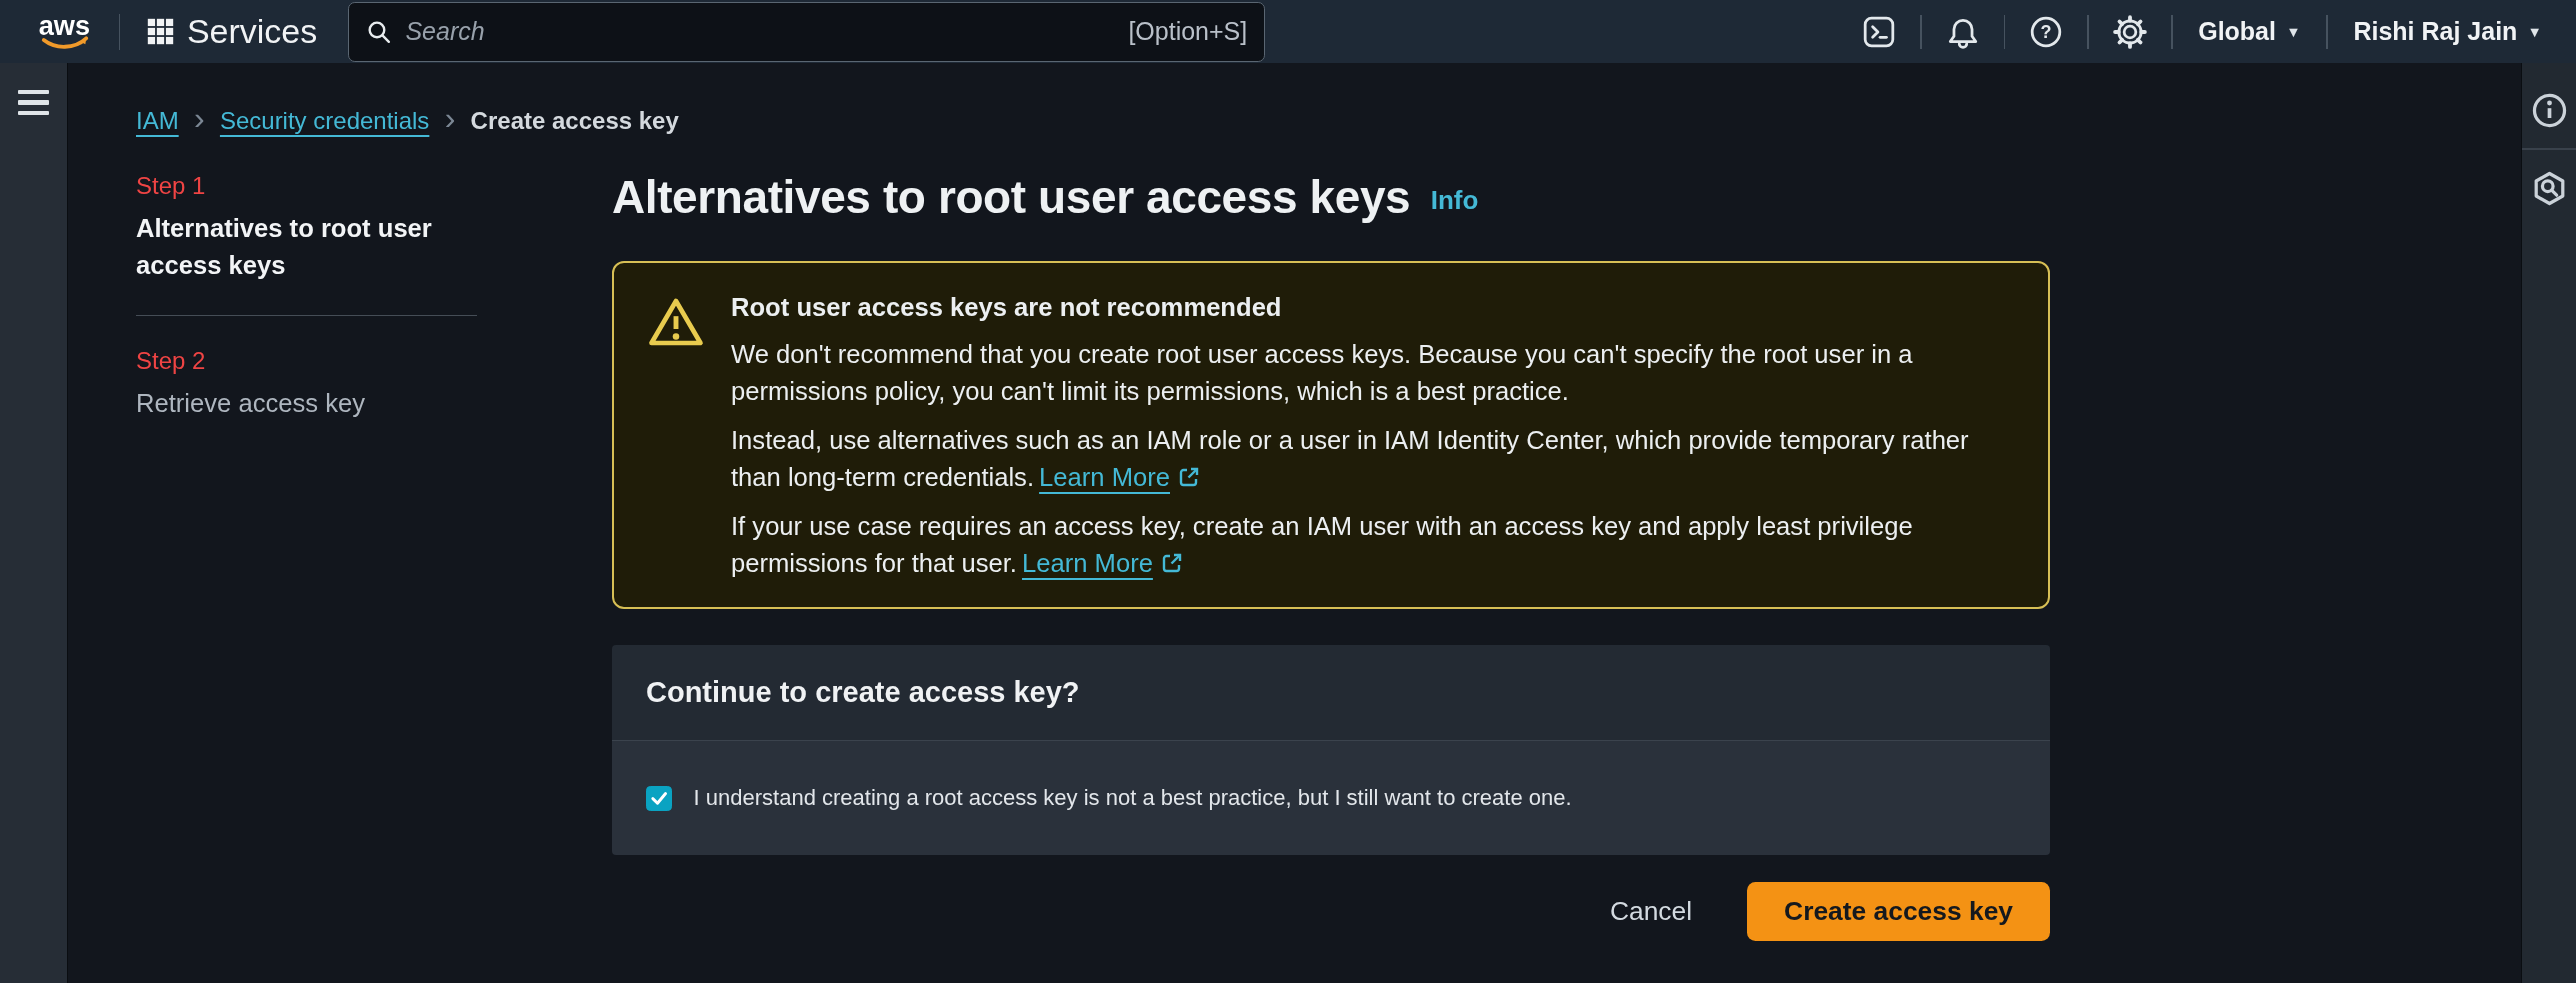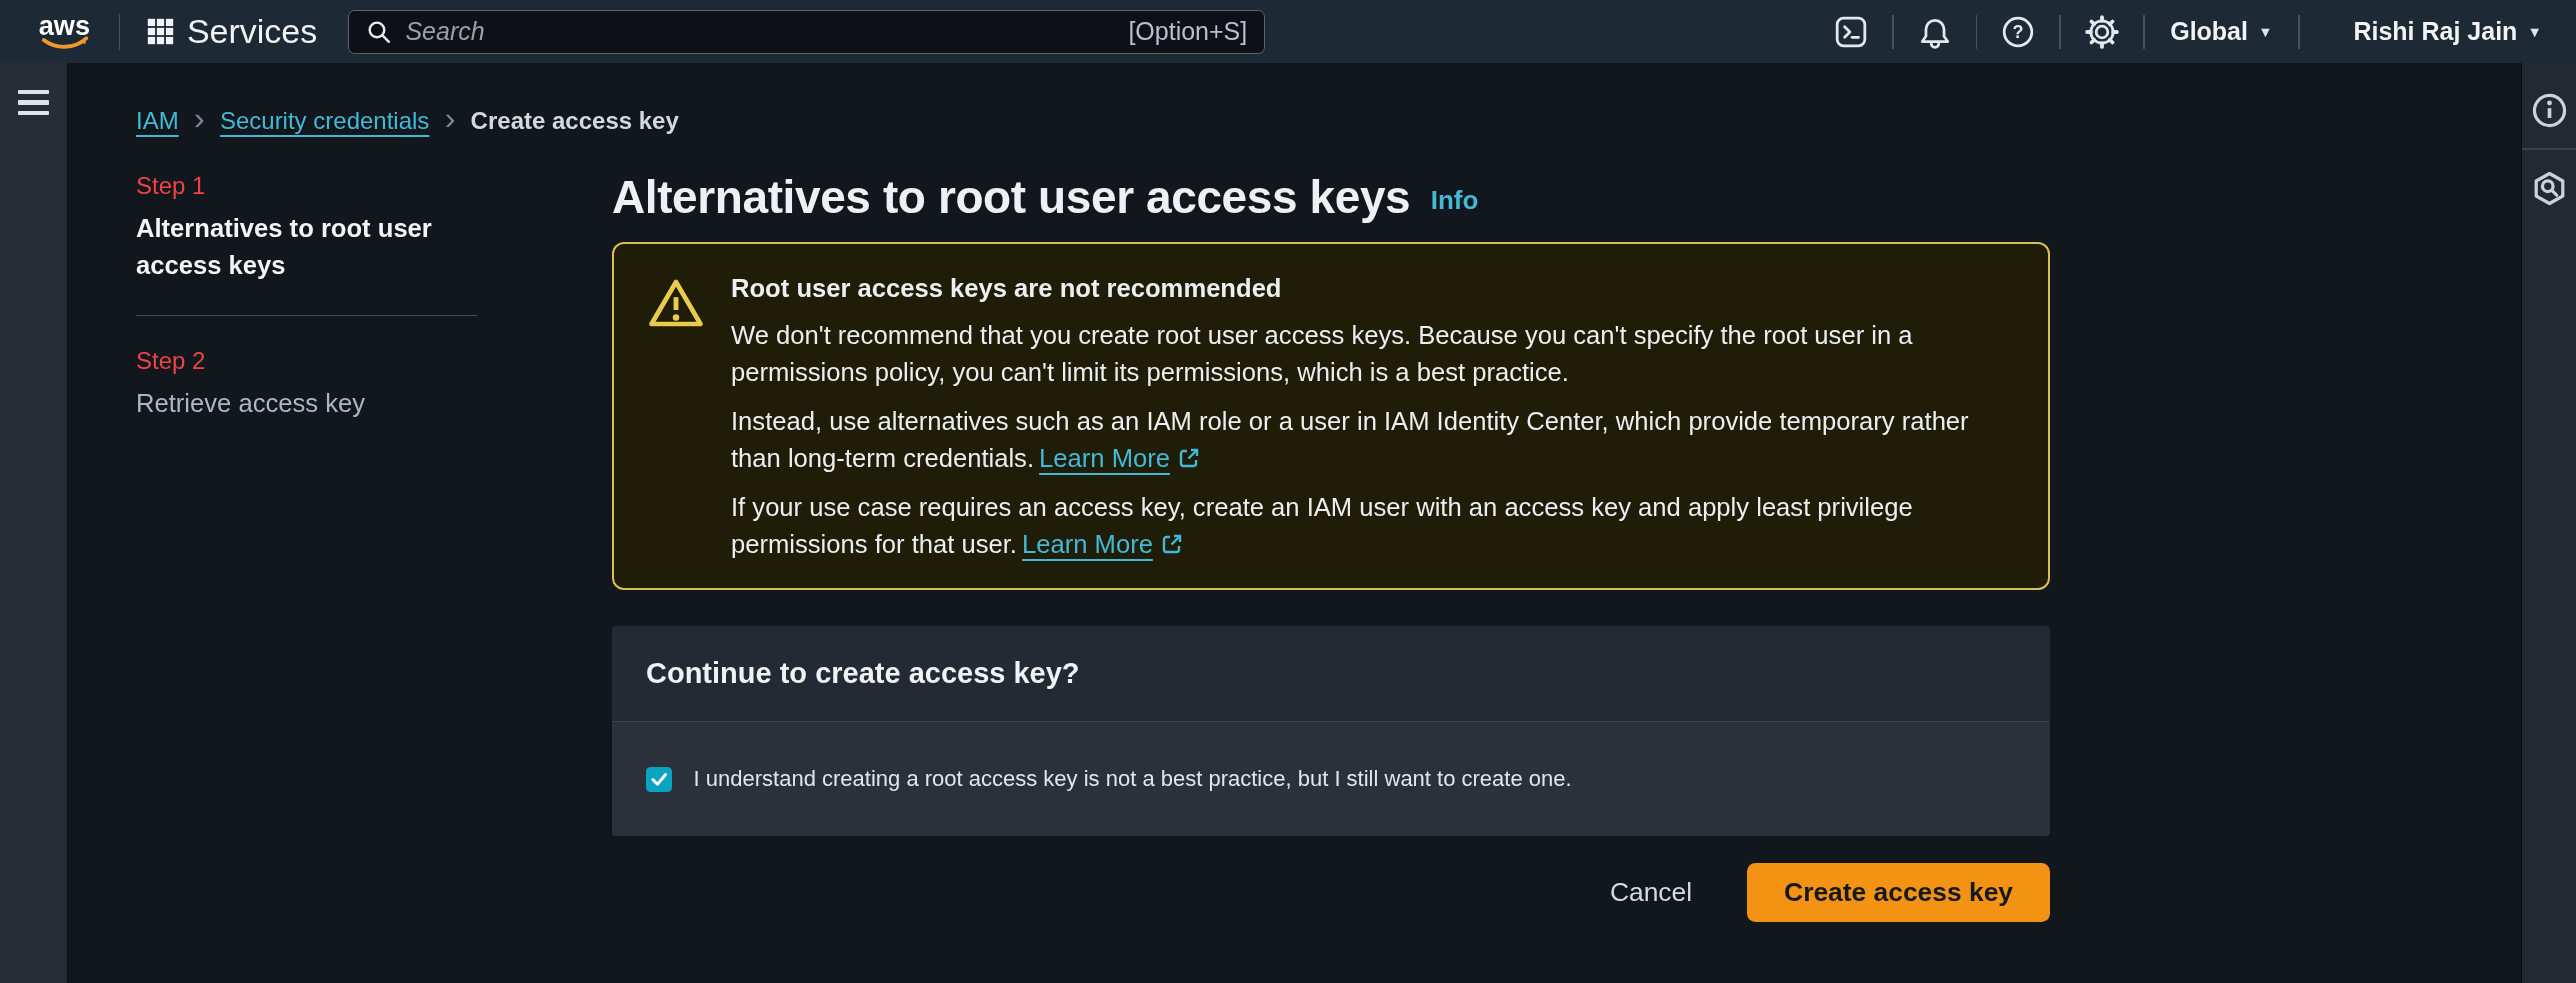--- a/index.html
+++ b/index.html
@@ -4,21 +4,21 @@
 <style>
   * { margin:0; padding:0; box-sizing:border-box; }
   html,body { width:2576px; height:983px; overflow:hidden; }
   body { font-family:"Liberation Sans","DejaVu Sans",sans-serif; background:#12161d; color:#e9ecef; }
 
   
   .topbar { height:63px; background:#1e2936; display:flex; align-items:center; padding:0 29px 0 37px; }
   .logo { display:flex; align-items:center; cursor:pointer; }
   .tb-divider { width:1.7px; height:36px; background:#46525f; margin:0 25.6px; }
   .services-btn { display:flex; align-items:center; gap:12px; color:#f1f3f5; font-size:34px; cursor:pointer; }
-  .searchbox { margin-left:31px; width:917px; height:44px; background:#0d1117; border:1.7px solid #5a6672; border-radius:6.8px; display:flex; align-items:center; padding:0 17px; gap:13.6px; }
+  .searchbox { margin-left:31px; width:917px; height:60px; background:#0d1117; border:1.7px solid #5a6672; border-radius:6.8px; display:flex; align-items:center; padding:0 17px; gap:13.6px; }
   .searchbox input { flex:1; background:transparent; border:none; outline:none; color:#e8ecef; font-size:25px; font-family:inherit; }
   .searchbox input::placeholder { color:#98a1ab; font-style:italic; }
   .shortcut { color:#b9c0c9; font-size:25px; white-space:nowrap; }
   .tb-right { margin-left:auto; display:flex; align-items:center; }
   .tb-icon-btn { padding:0 24px; display:flex; align-items:center; cursor:pointer; }
   .tb-sep { width:1.7px; height:34px; background:#46525f; }
   .tb-drop { display:flex; align-items:center; gap:10.2px; color:#f1f3f5; font-size:25px; font-weight:600; padding:0 25.6px; cursor:pointer; white-space:nowrap; }
   .caret { font-size:14.5px; color:#dfe4e9; }
 
   
@@ -47,21 +47,21 @@
   .steps hr { border:none; border-top:1.7px solid #454d56; margin:31px 0; }
   .step-title { font-size:25.6px; color:#aeb6bf; line-height:37px; cursor:pointer; }
 
   
   .maincol { width:1438px; margin-left:135px; }
   .h1row { display:flex; align-items:flex-end; gap:20.4px; }
   h1 { font-size:46px; font-weight:700; color:#eef1f3; line-height:51px; letter-spacing:-0.4px; }
   .info-link { font-size:26px; font-weight:700; color:#44b9d6; padding-bottom:6.8px; cursor:pointer; }
 
   
-  .alert { margin-top:19px; background:#1f1c08; border:2.6px solid #d7bf55; border-radius:12px; padding:25.6px 34px; display:flex; gap:27px; }
+  .alert { margin-top:38px; background:#1f1c08; border:2.6px solid #d7bf55; border-radius:12px; padding:25.6px 34px; display:flex; gap:27px; }
   .alert-icon { flex:none; padding-top:5.1px; }
   .alert-body { font-size:25.6px; line-height:37px; color:#eceff1; }
   .alert-title { font-weight:700; margin-bottom:10.2px; }
   .alert-body p { margin-bottom:12px; }
   .alert-body p:last-child { margin-bottom:0; }
   .learn-link { color:#44b9d6; text-decoration:underline; text-underline-offset:6px; text-decoration-thickness:1.7px; cursor:pointer; margin-left:5.1px; white-space:nowrap; }
   .ext-icon { display:inline-block; vertical-align:-3.4px; margin-left:6.8px; }
 
   
   .card { margin-top:36px; border-radius:4px; overflow:hidden; }
@@ -154,21 +154,21 @@
             <line x1="23.4" y1="8.6" x2="25.9" y2="6.1"></line>
         </g>
       </svg>
     </div>
     <div class="tb-sep"></div>
     <div class="tb-drop">
       <span>Global</span>
       <span class="caret">▼</span>
     </div>
     <div class="tb-sep"></div>
-    <div class="tb-drop" style="padding-right:5.1px;margin-left:28px;">
+    <div class="tb-drop" style="padding-right:5.1px;">
       <span>Rishi Raj Jain</span>
       <span class="caret">▼</span>
     </div>
   </div>
 </div>
 
 <div class="app">
 
   <div class="left-rail">
     <div class="hamburger">

